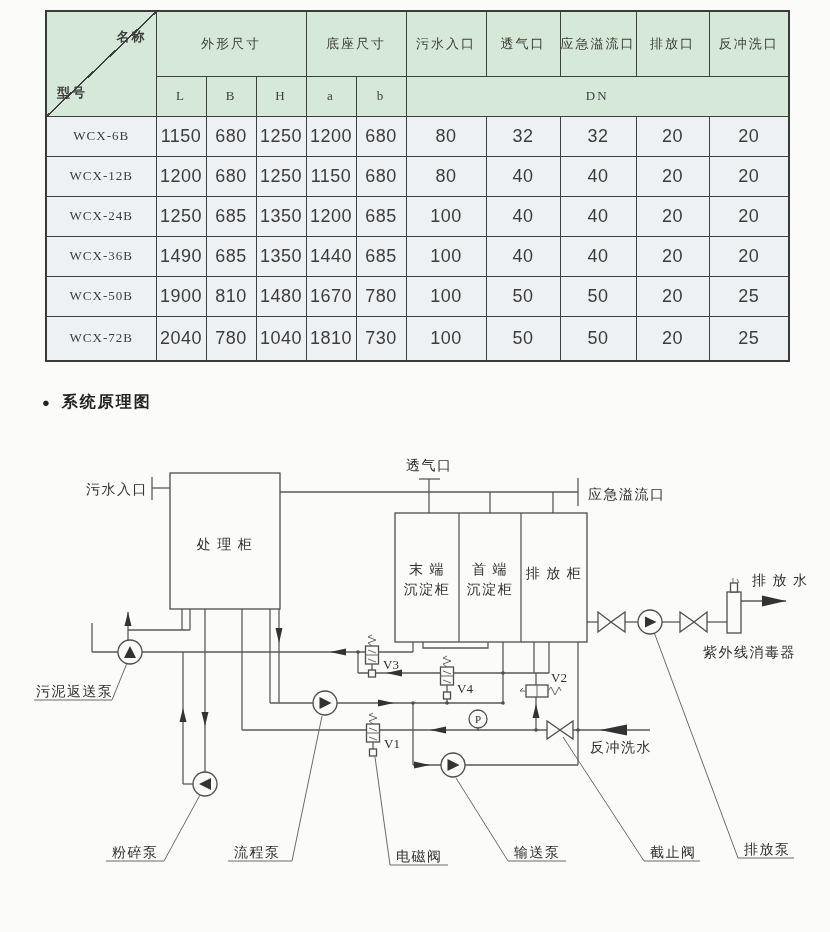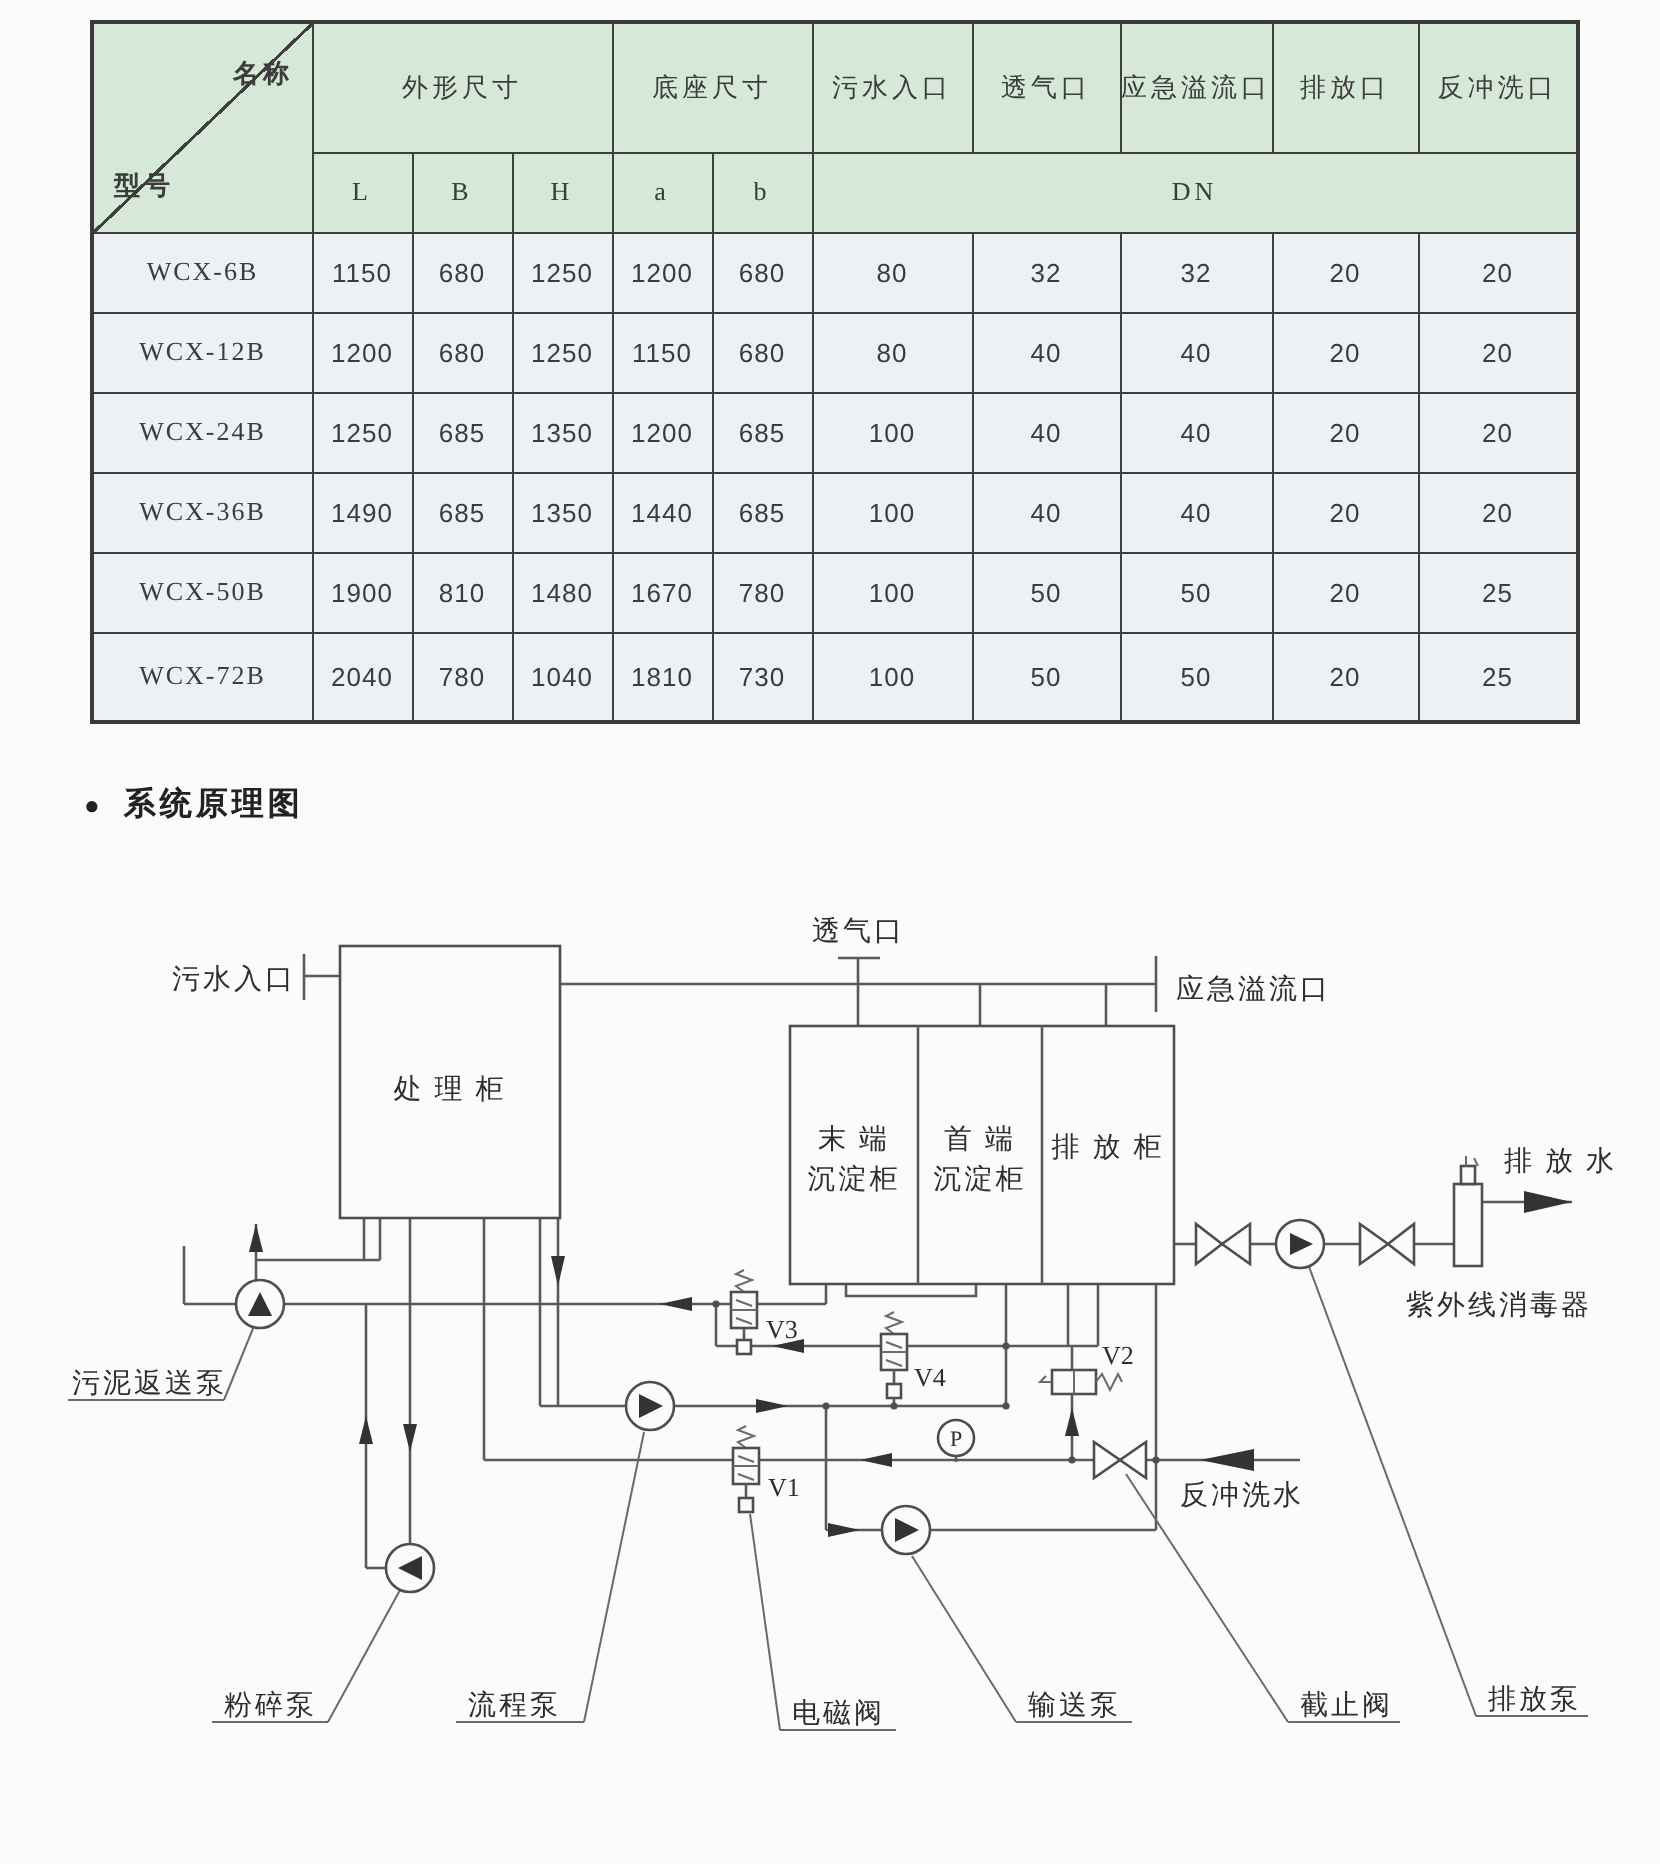--- a/index.html
+++ b/index.html
@@ -15,21 +15,21 @@
   table.spec{
     border-collapse:collapse;table-layout:fixed;
     border:2px solid #3a3a3a;
     font-size:13px;color:#3c3c3c;
   }
   table.spec td{
     border:1.4px solid #3f3f3f;text-align:center;vertical-align:middle;
     padding:0;
   }
   td.hd{background:#d6e9d8;letter-spacing:2px;}
-  td.cell{background:#edf1f3;font-family:"Liberation Sans",sans-serif;font-size:13px;letter-spacing:.5px;}
+  td.cell{background:#edf1f3;font-family:"Liberation Sans",sans-serif;font-size:18px;letter-spacing:.5px;}
   td.model{background:#edf1f3;font-family:Liberation Serif, serif;letter-spacing:1px;}
   td.corner{
     background:
       linear-gradient(to bottom right,
         rgba(0,0,0,0) calc(50% - .8px), #3f3f3f calc(50% - .8px),
         #3f3f3f calc(50% + .8px), rgba(0,0,0,0) calc(50% + .8px)),
       #d6e9d8;
     position:relative;
     font-weight:bold;
   }

